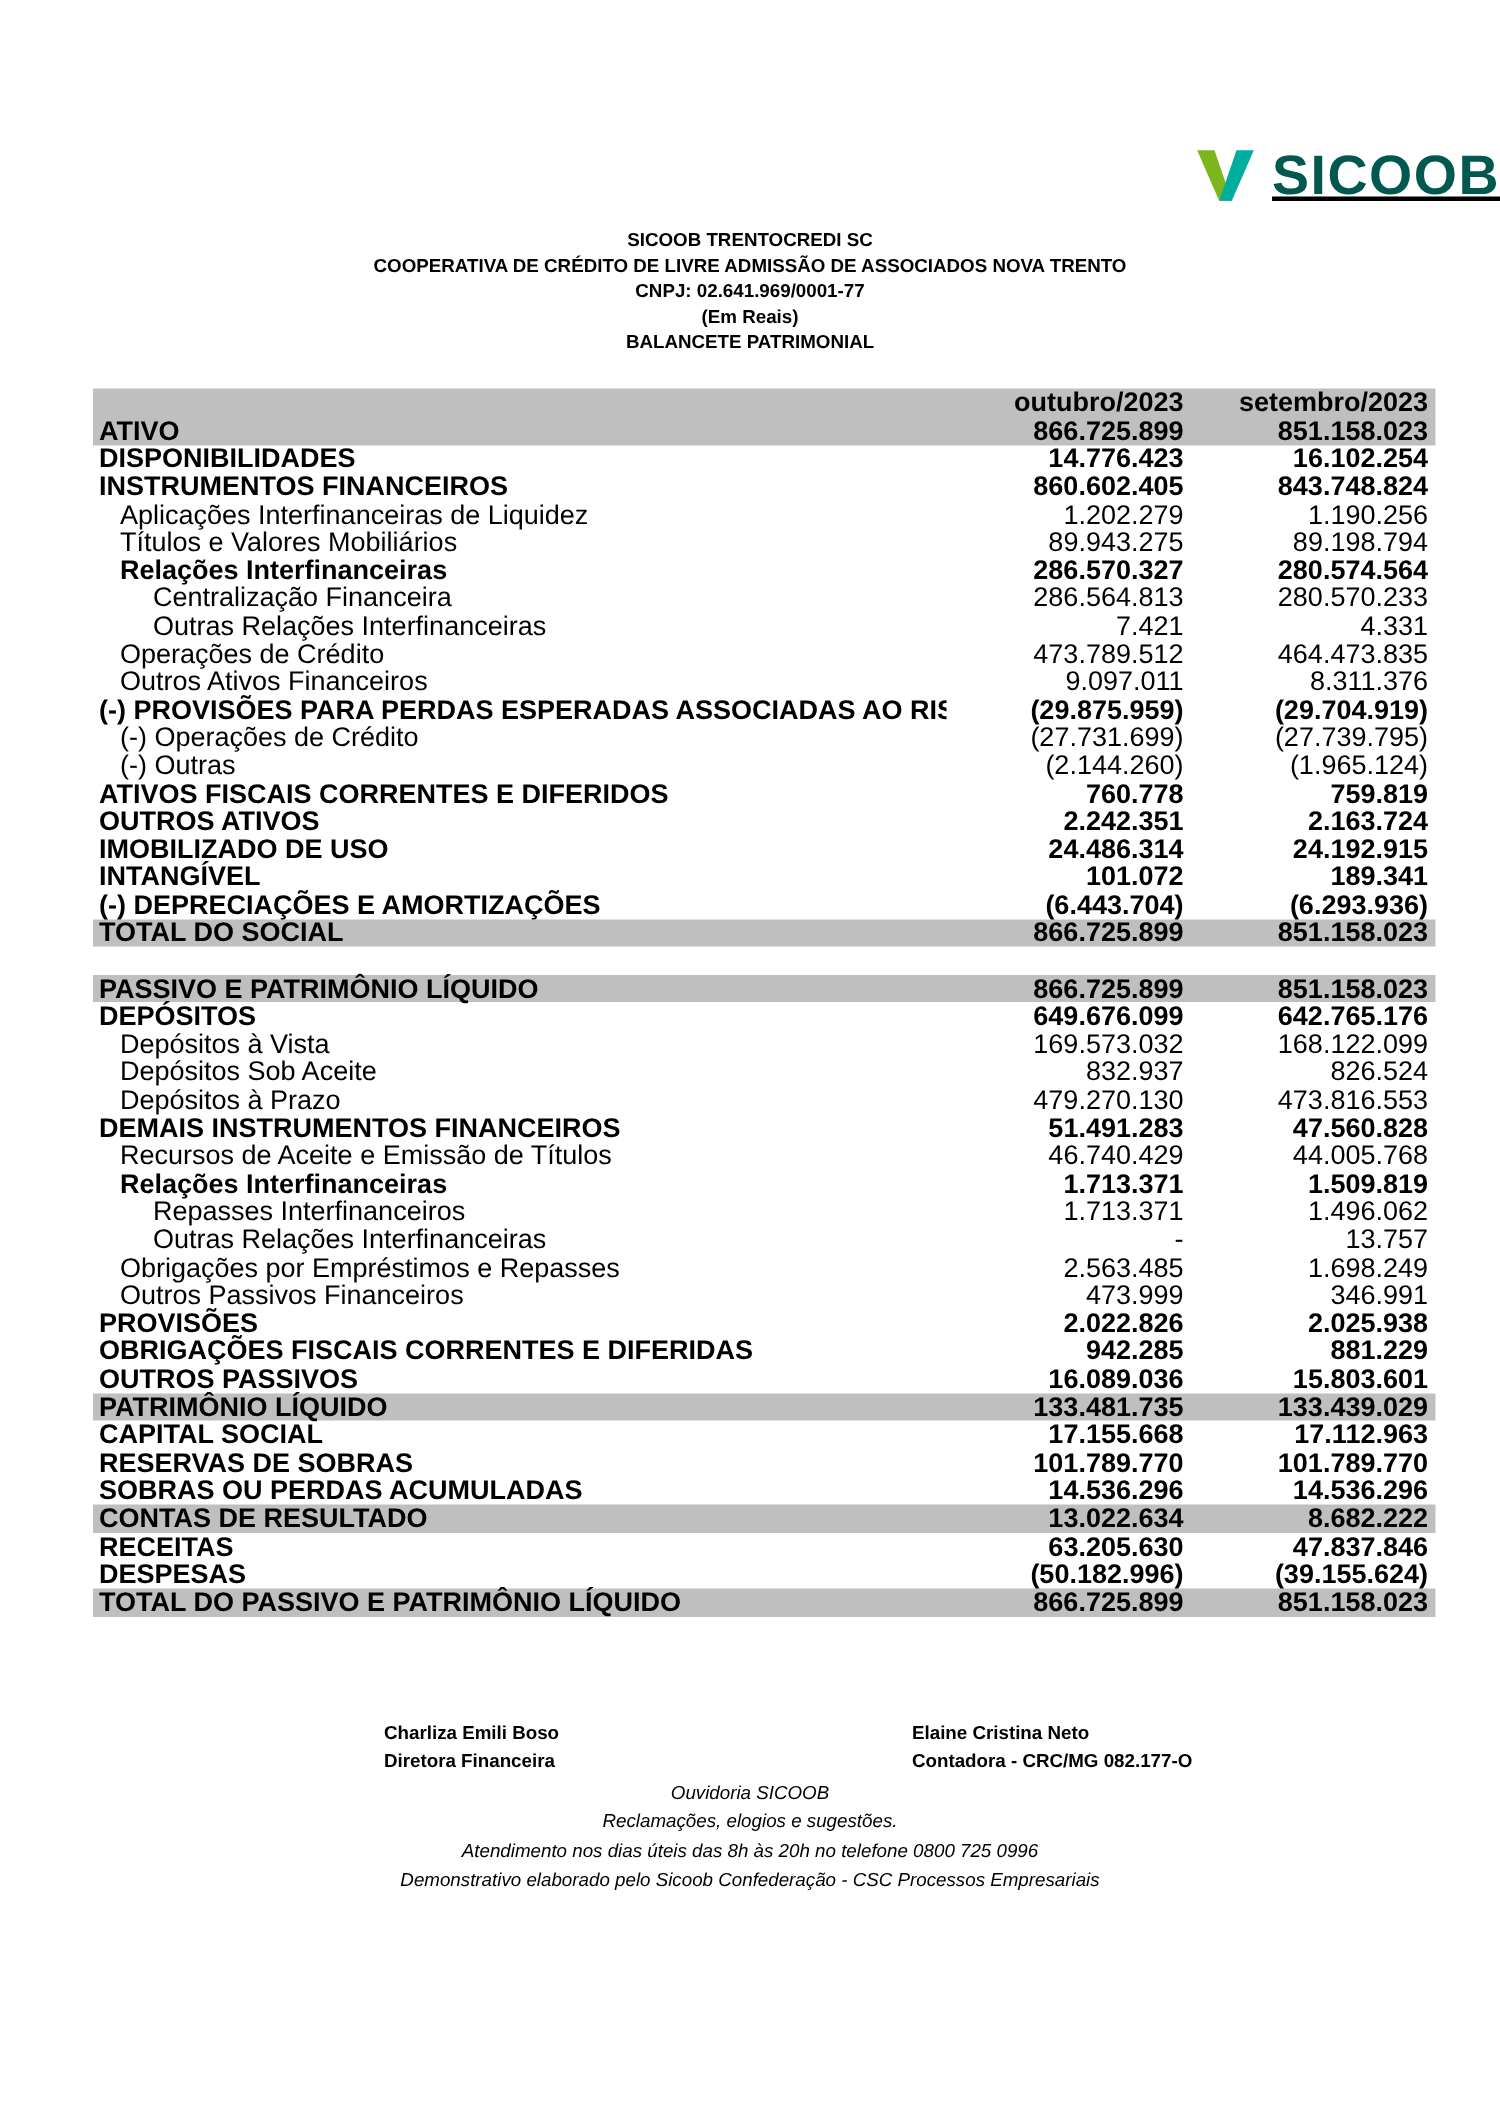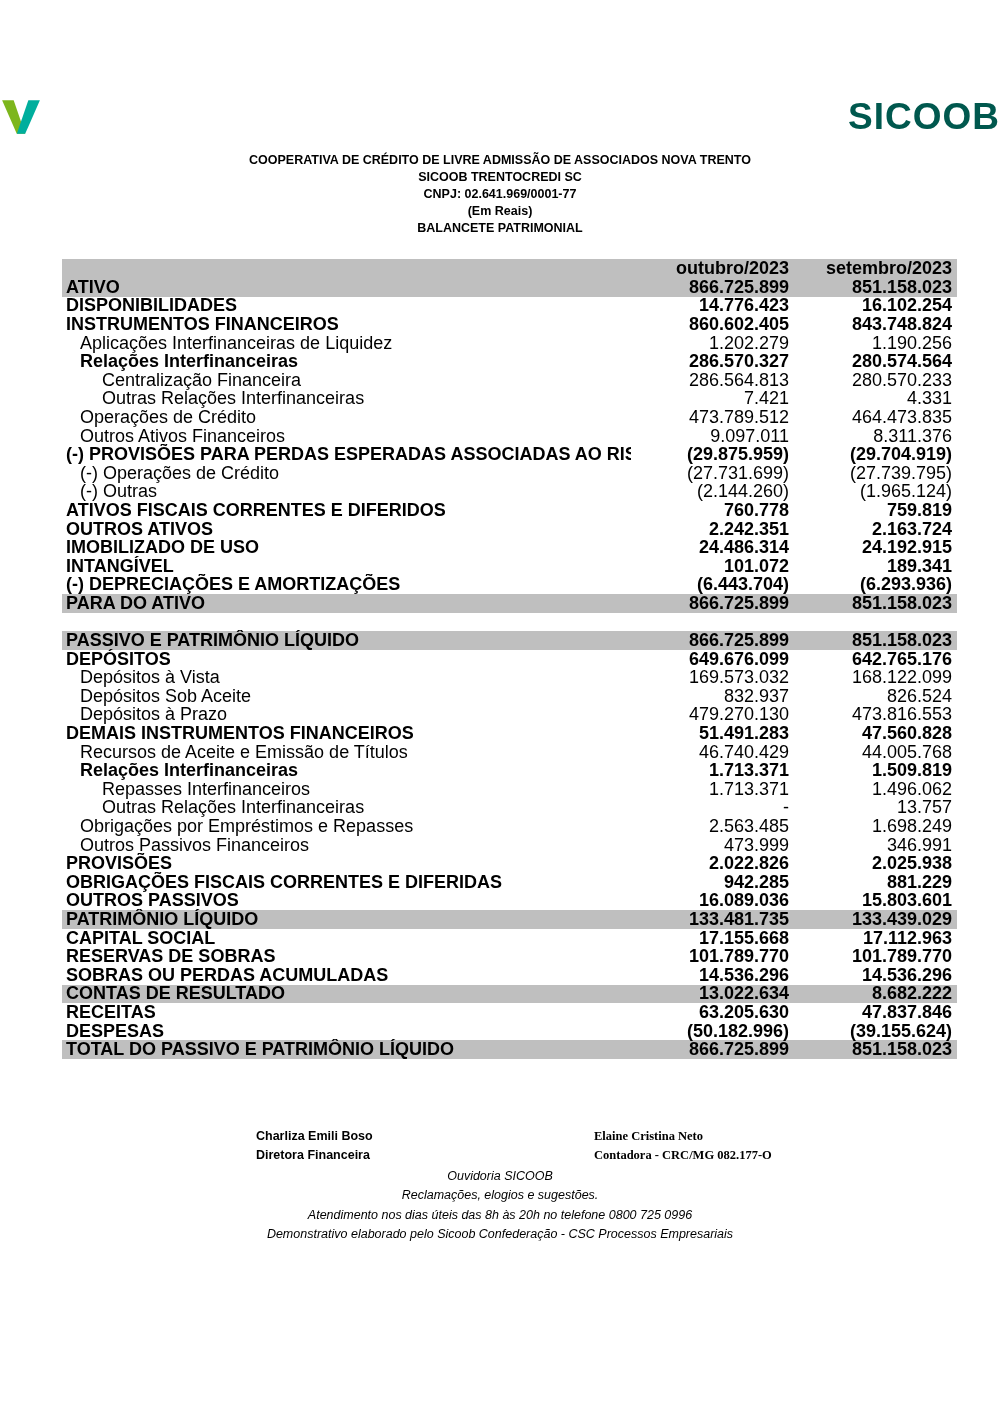--- a/index.html
+++ b/index.html
@@ -11,22 +11,22 @@
   *{margin:0;padding:0;box-sizing:border-box;}
   body{background:#ffffff;}
   .page{
     position:relative;
     width:1000px;height:1415px;
     background:#ffffff;color:#000;
     font-family:"Liberation Sans",sans-serif;
     overflow:hidden;
   }
   .logo-row{
-    display:flex;justify-content:space-between;align-items:center;
-    gap:10px;padding-top:96px;
+    display:flex;justify-content:flex-end;align-items:center;
+    gap:10px;padding-top:96px;text-decoration:underline;
   }
   .logo-symbol{width:42px;height:34px;display:block;}
   .logo-wordmark{
     font-size:37px;font-weight:bold;letter-spacing:1px;
     color:var(--wordmark);
   }
   .header-block{
     text-align:center;margin-top:14px;
     font-weight:bold;font-size:12.5px;line-height:17px;
   }
@@ -42,42 +42,42 @@
   .row.bold{font-weight:bold;}
   .row.spacer{height:18.6px;background:transparent;}
   .cell{white-space:nowrap;overflow:hidden;}
   .cell.label{flex:1;padding-left:4px;}
   .indent-1 .cell.label{padding-left:18px;}
   .indent-2 .cell.label{padding-left:40px;}
   .cell.num{width:163px;text-align:right;padding-right:5px;}
   .signatures{position:relative;height:40px;margin-top:68px;font-weight:bold;font-size:12.5px;line-height:19px;}
   .sig{position:absolute;top:0;}
   .sig.left{left:256px;}
-  .sig.right{left:594px;font-family:Liberation Serif, serif;}
+  .sig.right{left:608px;}
   .footer{
     text-align:center;
     font-size:12.5px;line-height:19.5px;font-style:italic;
   }
 </style>
 </head>
 <body>
 
 <div class="page">
 
   <div class="logo-row">
     <svg class="logo-symbol" viewBox="0 0 40 32" aria-hidden="true">
       <polygon points="2,0 13,0 24,32 16,32" fill="#7db61c"></polygon>
       <polygon points="38,0 27,0 16,32 24,32" fill="#00ae9d"></polygon>
     </svg>
     <span class="logo-wordmark">SICOOB</span>
   </div>
 
   <div class="header-block">
+    <div>SICOOB TRENTOCREDI SC</div>
     <div>COOPERATIVA DE CRÉDITO DE LIVRE ADMISSÃO DE ASSOCIADOS NOVA TRENTO</div>
-    <div>SICOOB TRENTOCREDI SC</div>
     <div>CNPJ: 02.641.969/0001-77</div>
     <div>(Em Reais)</div>
     <div>BALANCETE PATRIMONIAL</div>
   </div>
 
   <div class="table">
     <div class="row header">
       <div class="cell label"></div>
       <div class="cell num">outubro/2023</div>
       <div class="cell num">setembro/2023</div>
@@ -96,20 +96,25 @@
         <div class="row bold indent-0">
           <div class="cell label">INSTRUMENTOS FINANCEIROS</div>
           <div class="cell num">860.602.405</div>
           <div class="cell num">843.748.824</div>
         </div>
         <div class="row normal indent-1">
           <div class="cell label">Aplicações Interfinanceiras de Liquidez</div>
           <div class="cell num">1.202.279</div>
           <div class="cell num">1.190.256</div>
         </div>
+        <div class="row normal indent-1">
+          <div class="cell label">Títulos e Valores Mobiliários</div>
+          <div class="cell num">89.943.275</div>
+          <div class="cell num">89.198.794</div>
+        </div>
         <div class="row bold indent-1">
           <div class="cell label">Relações Interfinanceiras</div>
           <div class="cell num">286.570.327</div>
           <div class="cell num">280.574.564</div>
         </div>
         <div class="row normal indent-2">
           <div class="cell label">Centralização Financeira</div>
           <div class="cell num">286.564.813</div>
           <div class="cell num">280.570.233</div>
         </div>
@@ -162,21 +167,21 @@
           <div class="cell label">INTANGÍVEL</div>
           <div class="cell num">101.072</div>
           <div class="cell num">189.341</div>
         </div>
         <div class="row bold indent-0">
           <div class="cell label">(-) DEPRECIAÇÕES E AMORTIZAÇÕES</div>
           <div class="cell num">(6.443.704)</div>
           <div class="cell num">(6.293.936)</div>
         </div>
         <div class="row section indent-0">
-          <div class="cell label">PARA DO ATIVO</div>
+          <div class="cell label">TOTAL DO SOCIAL</div>
           <div class="cell num">866.725.899</div>
           <div class="cell num">851.158.023</div>
         </div>
         <div class="row spacer indent-0"></div>
         <div class="row section indent-0">
           <div class="cell label">PASSIVO E PATRIMÔNIO LÍQUIDO</div>
           <div class="cell num">866.725.899</div>
           <div class="cell num">851.158.023</div>
         </div>
         <div class="row bold indent-0">

